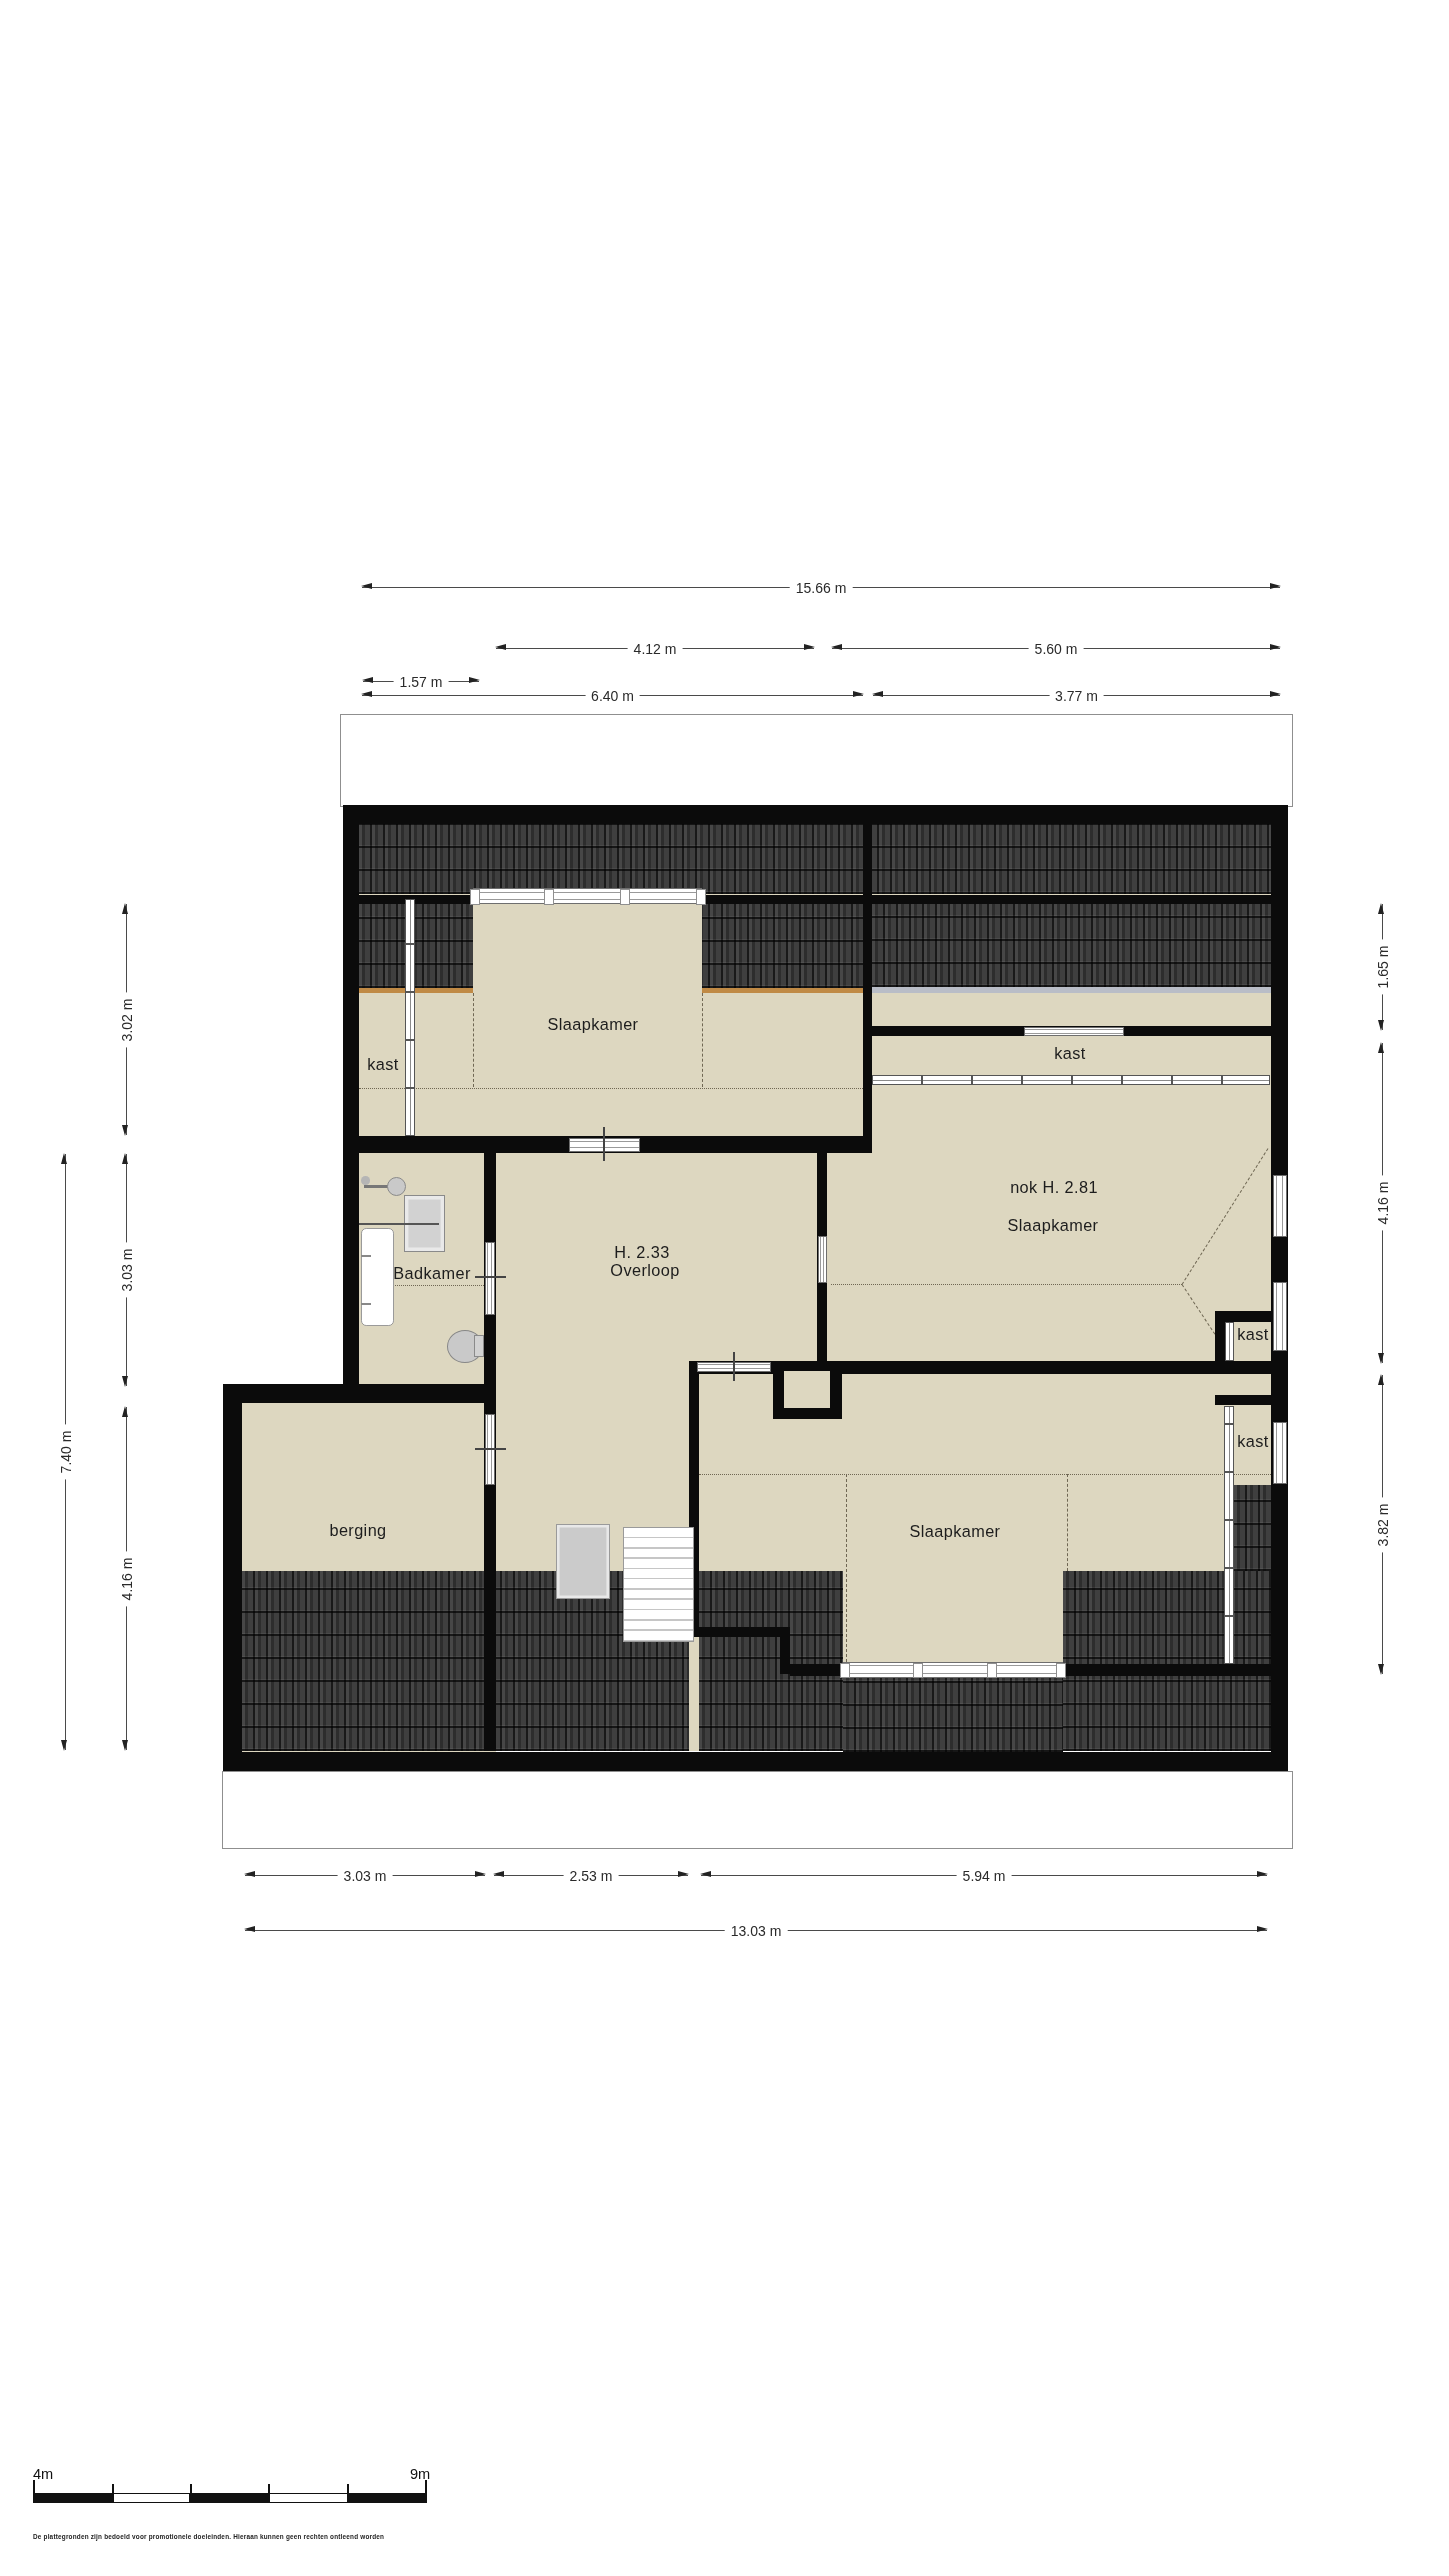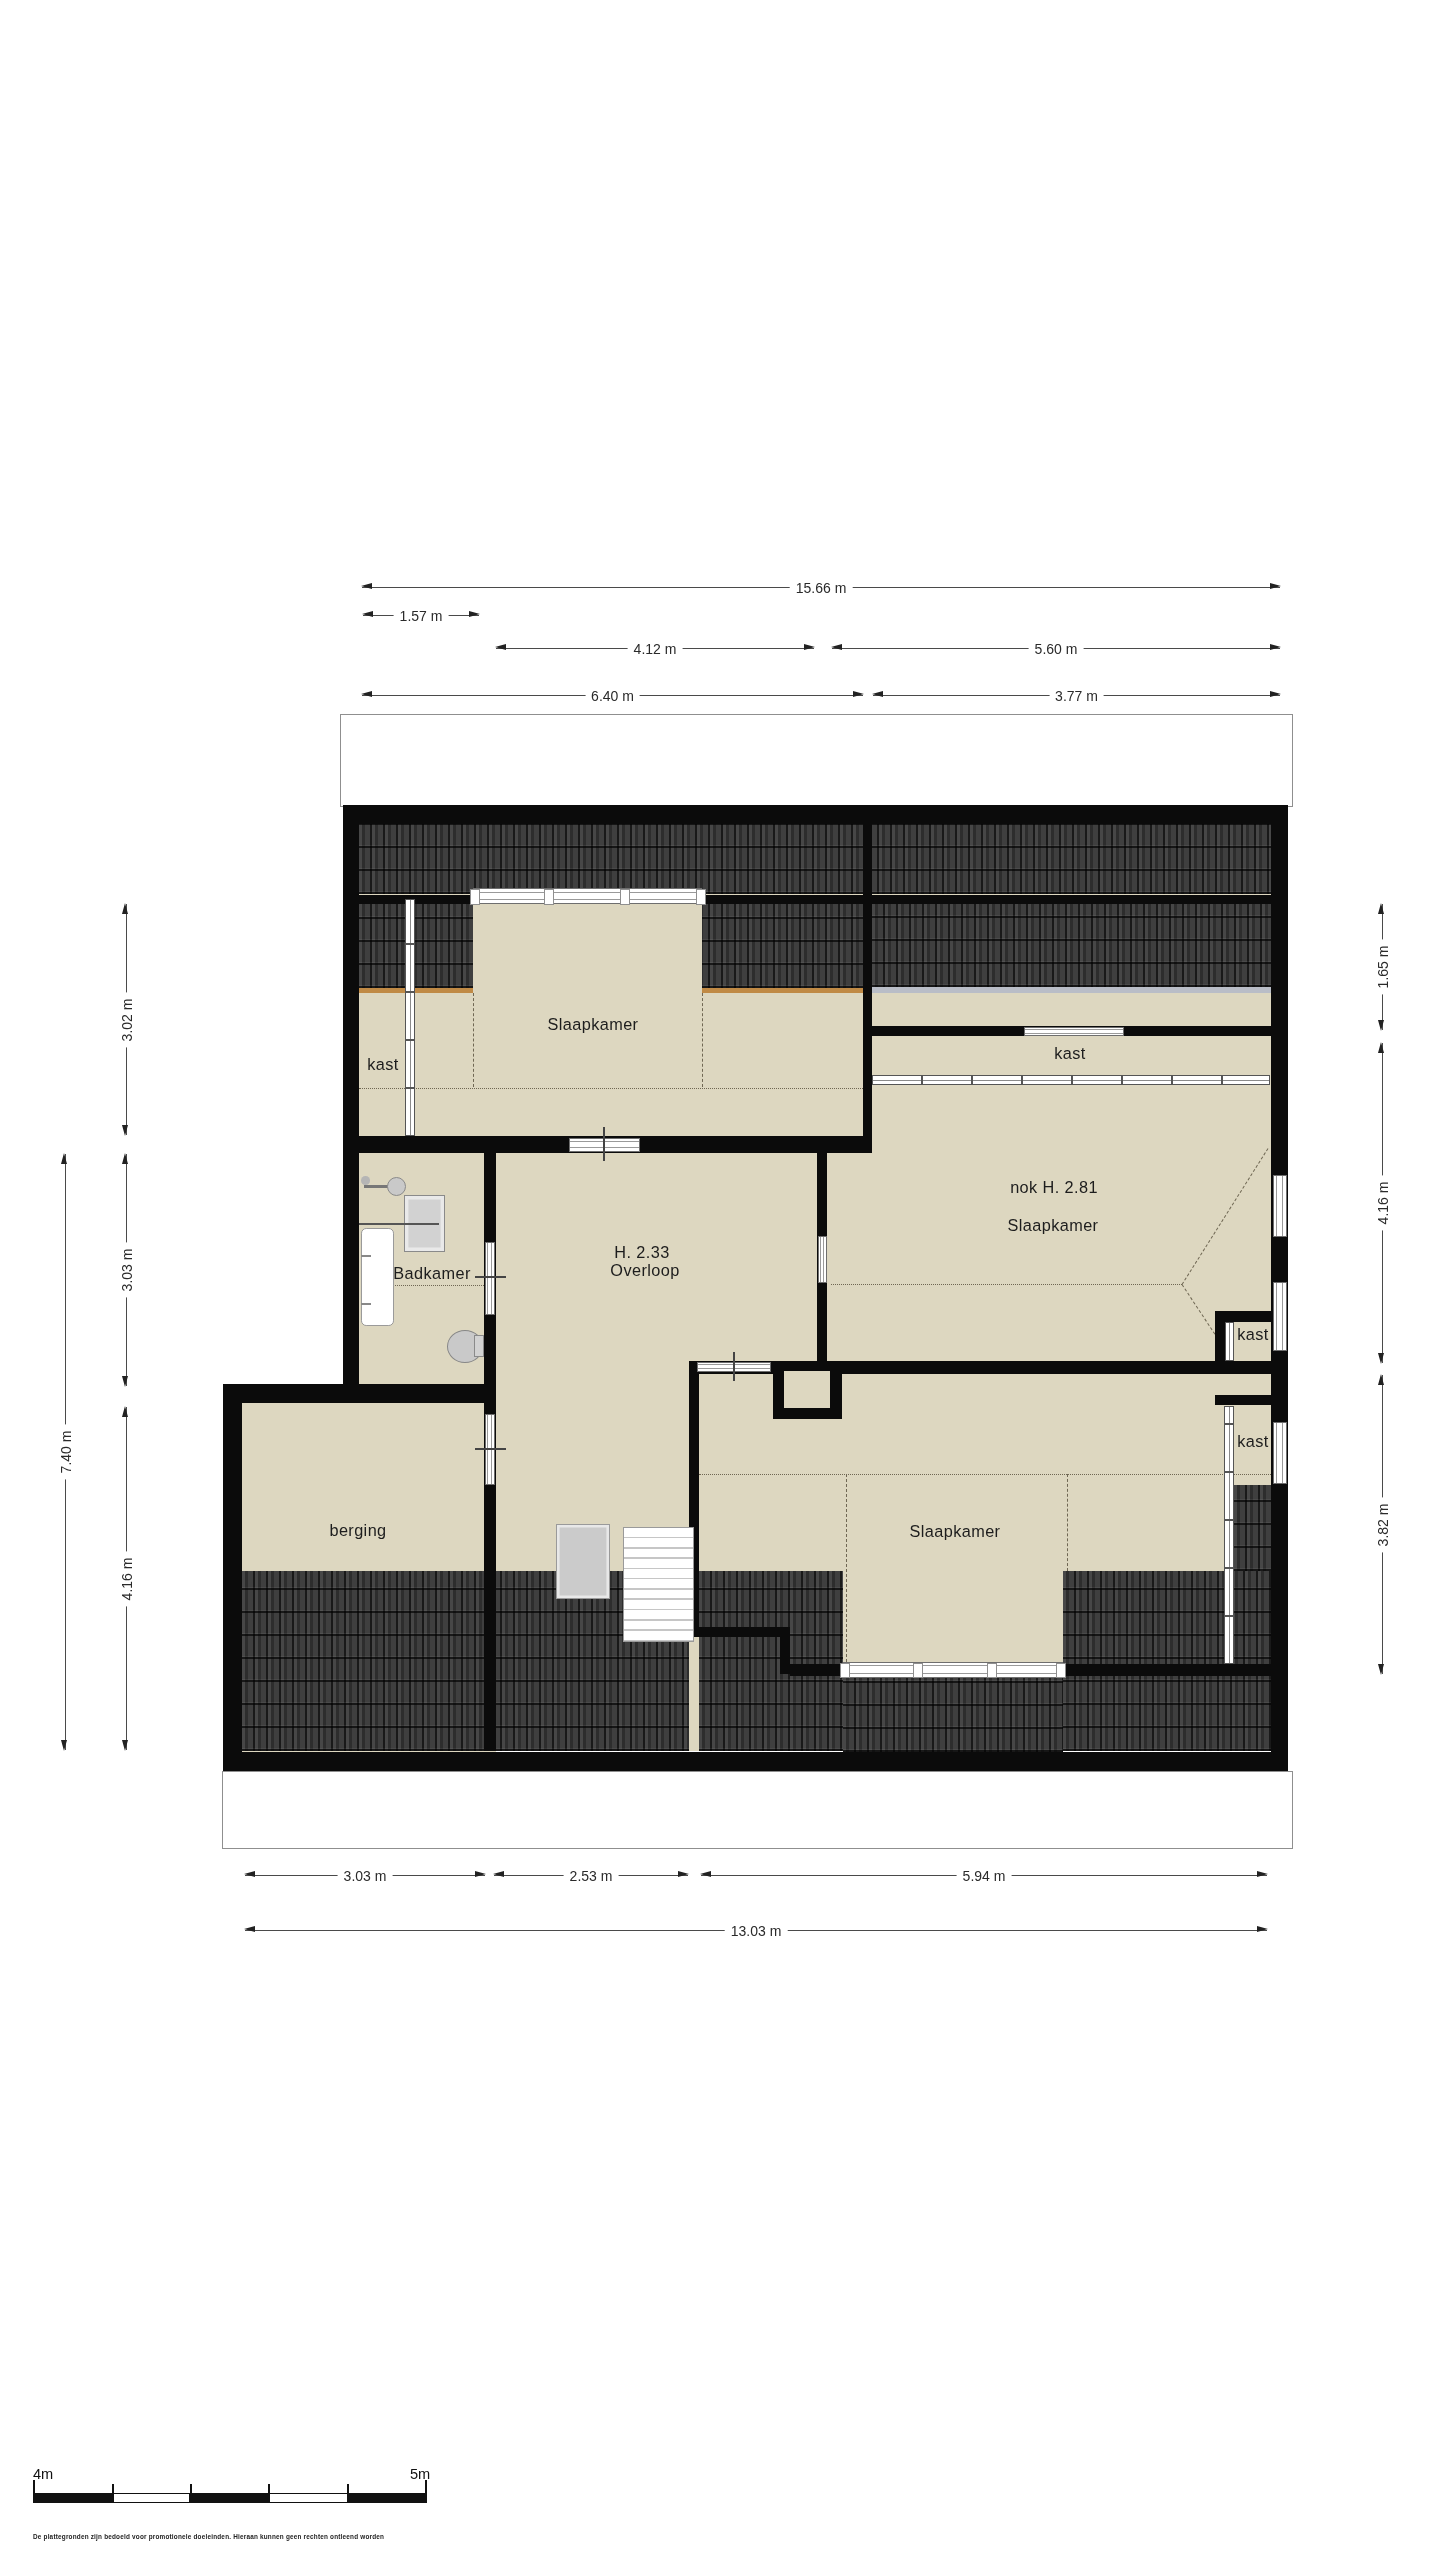--- a/index.html
+++ b/index.html
@@ -195,21 +195,21 @@
       <div class="room-label" style="left: 955px; top: 1531px;">Slaapkamer</div>
     </div>
 
   <div id="dim-layer">
       <div class="dim dim-h" style="left: 361px; top: 580px; width: 920px;">
         <span class="line"></span>
         <span class="arr a-l"></span>
         <span class="arr a-r"></span>
         <span class="lab">15.66 m</span>
       </div>
-      <div class="dim dim-h" style="left: 362px; top: 608px; width: 118px;">
+      <div class="dim dim-h" style="left: 362px; top: 674px; width: 118px;">
         <span class="line"></span>
         <span class="arr a-l"></span>
         <span class="arr a-r"></span>
         <span class="lab">1.57 m</span>
       </div>
       <div class="dim dim-h" style="left: 495px; top: 641px; width: 320px; text-decoration: underline;">
         <span class="line"></span>
         <span class="arr a-l"></span>
         <span class="arr a-r"></span>
         <span class="lab">4.12 m</span>
@@ -295,21 +295,21 @@
       <div class="dim dim-v" style="left: 1375px; top: 1374px; height: 301px;">
         <span class="line"></span>
         <span class="arr a-t"></span>
         <span class="arr a-b"></span>
         <span class="lab">3.82 m</span>
       </div>
     </div>
 
   <div>
     <span class="sb-label" style="left:33px;top:2466px;">4m</span>
-    <span class="sb-label" style="left:410px;top:2466px;">5m</span>
+    <span class="sb-label" style="left:410px;top:2466px;">9m</span>
     <div class="sb-seg" style="left:33px;top:2493px;width:79px;background:#111;"></div>
     <div class="sb-seg" style="left:112px;top:2493px;width:78px;background:#fff;"></div>
     <div class="sb-seg" style="left:191px;top:2493px;width:78px;background:#111;"></div>
     <div class="sb-seg" style="left:269px;top:2493px;width:79px;background:#fff;"></div>
     <div class="sb-seg" style="left:348px;top:2493px;width:79px;background:#111;"></div>
     <div class="sb-tick" style="left:33px;top:2480px;height:23px;"></div>
     <div class="sb-tick" style="left:112px;top:2484px;height:19px;"></div>
     <div class="sb-tick" style="left:190px;top:2484px;height:19px;"></div>
     <div class="sb-tick" style="left:268px;top:2484px;height:19px;"></div>
     <div class="sb-tick" style="left:347px;top:2484px;height:19px;"></div>

